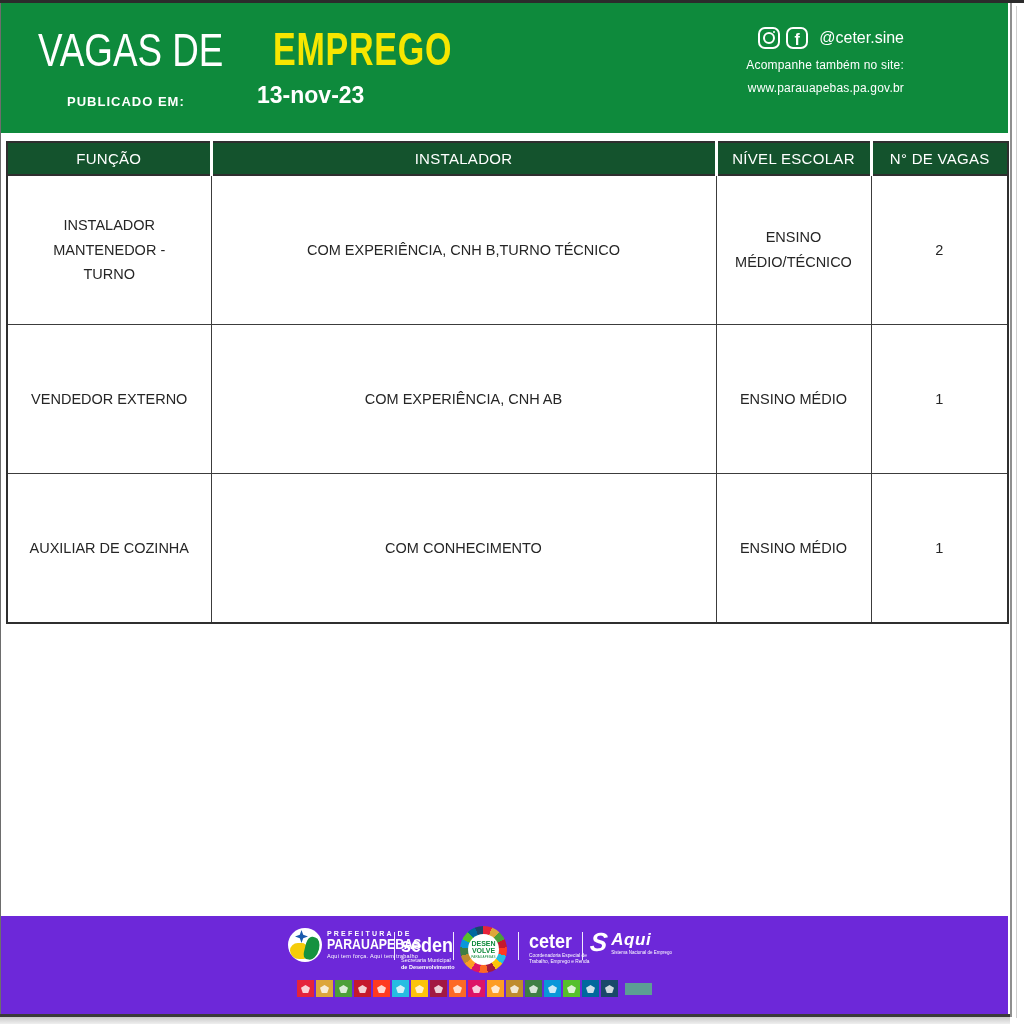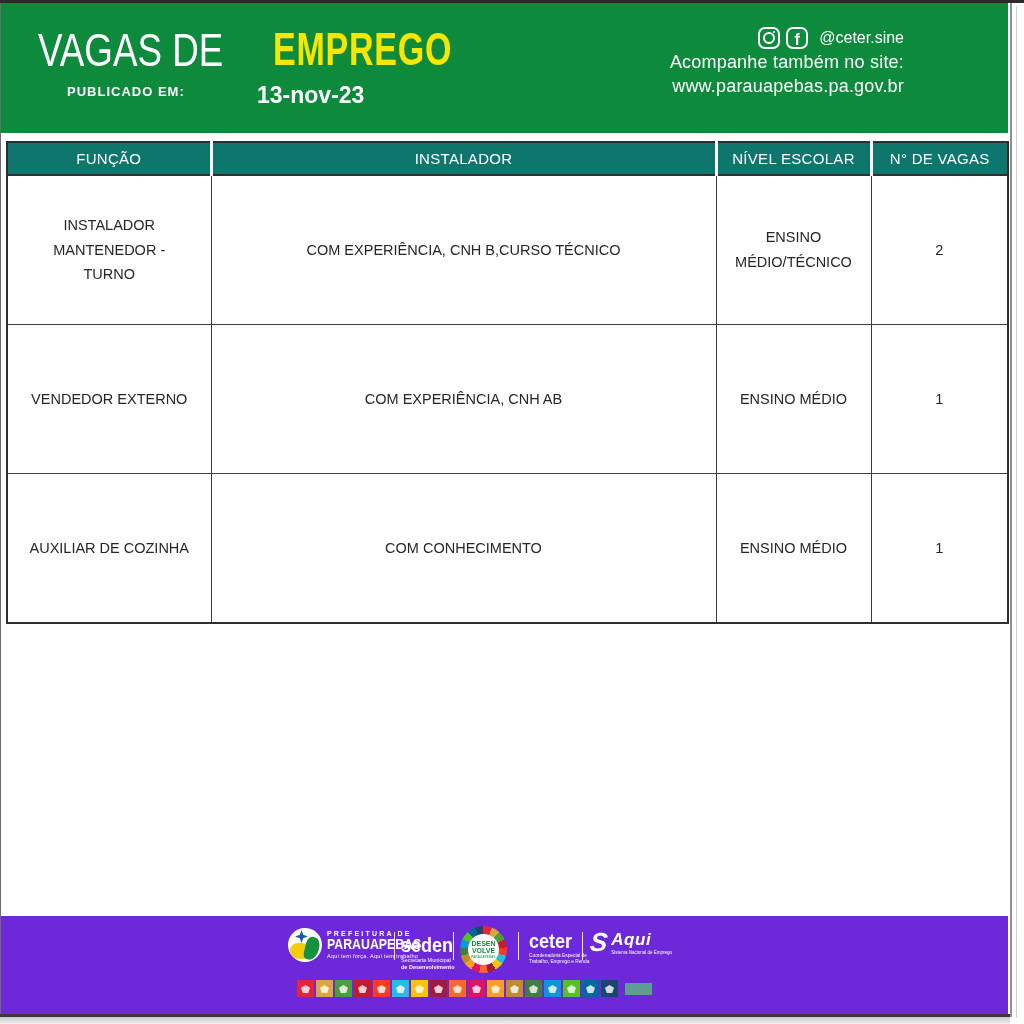--- a/index.html
+++ b/index.html
@@ -13,37 +13,37 @@
   .edge-right-line2 { position:absolute; left:1016px; top:6px; width:1px; height:1012px; background:#cfcfcf; }
   .edge-bottom { position:absolute; left:0; top:1014px; width:1010px; height:3px; background:#3a3a3a; }
   .bottom-strip { position:absolute; left:0; top:1017px; width:1010px; height:7px; background:linear-gradient(#c9c9c9,#efefef); }
 
   
   .banner { position:absolute; left:1px; top:3px; width:1007px; height:130px; background:#0E8A3C; color:#fff; }
   .title-prefix { position:absolute; left:37px; top:20px; font-size:46px; font-weight:400; color:#fff;
                   transform:scaleX(.80); transform-origin:left top; white-space:nowrap; }
   .title-highlight { position:absolute; left:272px; top:19px; font-size:46px; font-weight:800; color:#F7E600;
                   transform:scaleX(.74); transform-origin:left top; letter-spacing:1px; white-space:nowrap; }
-  .published-label { position:absolute; left:66px; top:81px; font-size:13px; font-weight:700; letter-spacing:1px; white-space:nowrap; }
+  .published-label { position:absolute; left:66px; top:91px; font-size:13px; font-weight:700; letter-spacing:1px; white-space:nowrap; }
   .published-date { position:absolute; left:256px; top:79px; font-size:23px; font-weight:700; white-space:nowrap; }
 
   .social { position:absolute; top:24px; right:104px; text-align:right; }
   .social-row1 { display:flex; justify-content:flex-end; align-items:center; gap:6px; }
   .icon-box { width:22px; height:22px; border:2px solid #fff; border-radius:7px; position:relative;
               display:flex; align-items:center; justify-content:center; box-sizing:border-box; }
   .ig-circle { width:8px; height:8px; border:2px solid #fff; border-radius:50%; }
   .ig-dot { position:absolute; right:3px; top:2px; width:2px; height:2px; background:#fff; border-radius:50%; }
   .fb-f { font-size:16px; font-weight:700; line-height:1; margin-top:4px; }
   .social-handle { font-size:16px; margin-left:5px; white-space:nowrap; }
-  .social-line { font-size:18px; margin-top:3px; letter-spacing:.2px; white-space:nowrap; }
+  .social-line { font-size:12px; margin-top:9px; letter-spacing:.2px; white-space:nowrap; }
 
   
   table.jobs { position:absolute; left:6px; top:141px; width:1001px; border-collapse:collapse;
                table-layout:fixed; background:#fff; border:2px solid #2f2f2f; }
-  table.jobs th { background:#0f766e; color:#fff; font-size:15px; font-weight:400; height:29px;
+  table.jobs th { background:#14532d; color:#fff; font-size:15px; font-weight:400; height:29px;
                border-left:3px solid #fff; border-right:3px solid #fff;
                border-top:2px solid #2f2f2f; border-bottom:2px solid #2f2f2f; letter-spacing:.3px; }
   table.jobs th:first-child { border-left:2px solid #2f2f2f; }
   table.jobs th:last-child { border-right:2px solid #2f2f2f; }
   table.jobs td { border:1px solid #3c3c3c; text-align:center; vertical-align:middle; font-size:14.5px;
                color:#262626; height:148px; white-space:pre-line; line-height:1.7; padding:0 18px; }
   td.cell-funcao { padding:0 4px; }
   td.cell-vagas { font-size:23px; color:#1c1c1c; line-height:1; }
 
   
@@ -123,21 +123,21 @@
         <th>FUNÇÃO</th>
         <th>INSTALADOR</th>
         <th>NÍVEL ESCOLAR</th>
         <th>N° DE VAGAS</th>
       </tr>
     </thead>
     <tbody>
       <tr>
         <td class="cell-funcao">INSTALADOR
 MANTENEDOR - TURNO</td>
-        <td>COM EXPERIÊNCIA, CNH B,CURSO TÉCNICO</td>
+        <td>COM EXPERIÊNCIA, CNH B,TURNO TÉCNICO</td>
         <td>ENSINO
 MÉDIO/TÉCNICO</td>
         <td class="cell-vagas">2</td>
       </tr>
       <tr>
         <td class="cell-funcao">VENDEDOR EXTERNO</td>
         <td>COM EXPERIÊNCIA, CNH AB</td>
         <td>ENSINO MÉDIO</td>
         <td class="cell-vagas">1</td>
       </tr>

